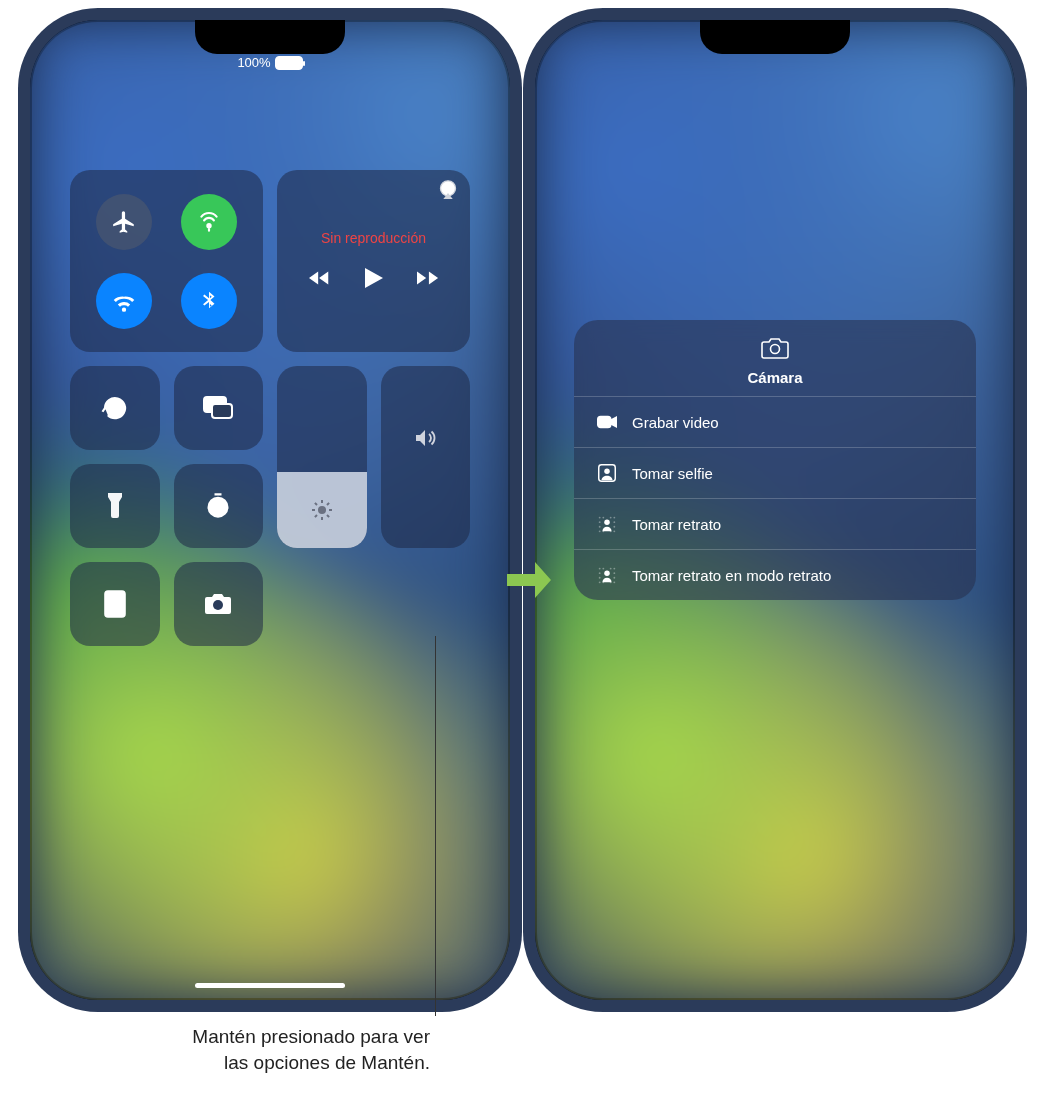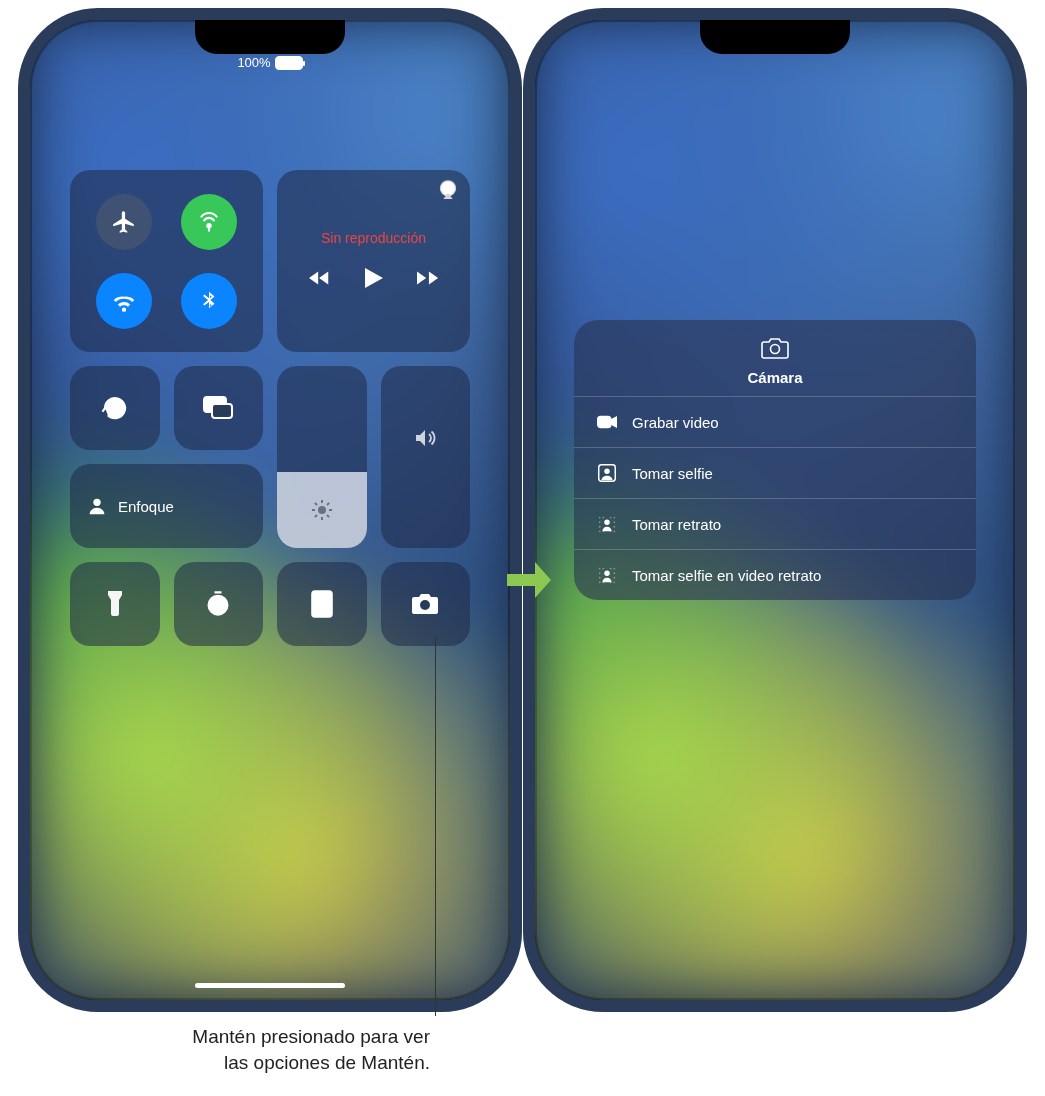--- a/index.html
+++ b/index.html
@@ -365,27 +365,20 @@
         <div class="slider-fill" style="height:0%"></div>
       </div>
       <div style="position:relative;top:-94px;align-self:center">
         <svg width="26" height="24" viewBox="0 0 24 24" fill="#cfd3dd">
             <path d="M3 9v6h4l5 5V4L7 9H3z"></path>
             <path d="M16 8a5 5 0 0 1 0 8M18.5 5.5a8.5 8.5 0 0 1 0 13" stroke="#cfd3dd" stroke-width="1.8" fill="none"></path>
           </svg>
       </div>
     </div>
 
-    <div class="tile focus-tile">
-      <svg width="22" height="22" viewBox="0 0 24 24" fill="#fff">
-          <circle cx="12" cy="8" r="4"></circle>
-          <path d="M4 21c0-4 3.6-7 8-7s8 3 8 7z"></path>
-        </svg>
-      <span>Enfoque</span>
-    </div>
 
     <div class="tile">
       <svg width="20" height="30" viewBox="0 0 20 30" fill="#fff">
           <path d="M3 2h14v4l-3 5v14a2 2 0 0 1-2 2H8a2 2 0 0 1-2-2V11L3 6V2zM9 15h2v4H9z" fill-opacity=".95"></path>
         </svg>
     </div>
     <div class="tile">
       <svg width="28" height="28" viewBox="0 0 24 24" fill="none" stroke="#fff" stroke-width="2">
           <circle cx="12" cy="13" r="8"></circle>
           <path d="M12 13V8M9 2h6"></path>
@@ -480,21 +473,21 @@
             <circle cx="4" cy="15" r="1"></circle>
             <circle cx="20" cy="15" r="1"></circle>
             <circle cx="4" cy="20" r="1"></circle>
             <circle cx="8" cy="20" r="1"></circle>
             <circle cx="16" cy="20" r="1"></circle>
             <circle cx="20" cy="20" r="1"></circle>
           </g>
           <circle cx="12" cy="10" r="3"></circle>
           <path d="M7 20c0-3 2.2-5 5-5s5 2 5 5z"></path>
         </svg>
-      <span>Tomar selfie en video retrato</span>
+      <span>Tomar retrato en modo retrato</span>
     </div>
   </div>
 </div>
 
 <div class="arrow">
   <svg width="48" height="40" viewBox="0 0 48 40">
       <path d="M2 14h28V2l16 18-16 18V26H2z"></path>
     </svg>
 </div>
 

